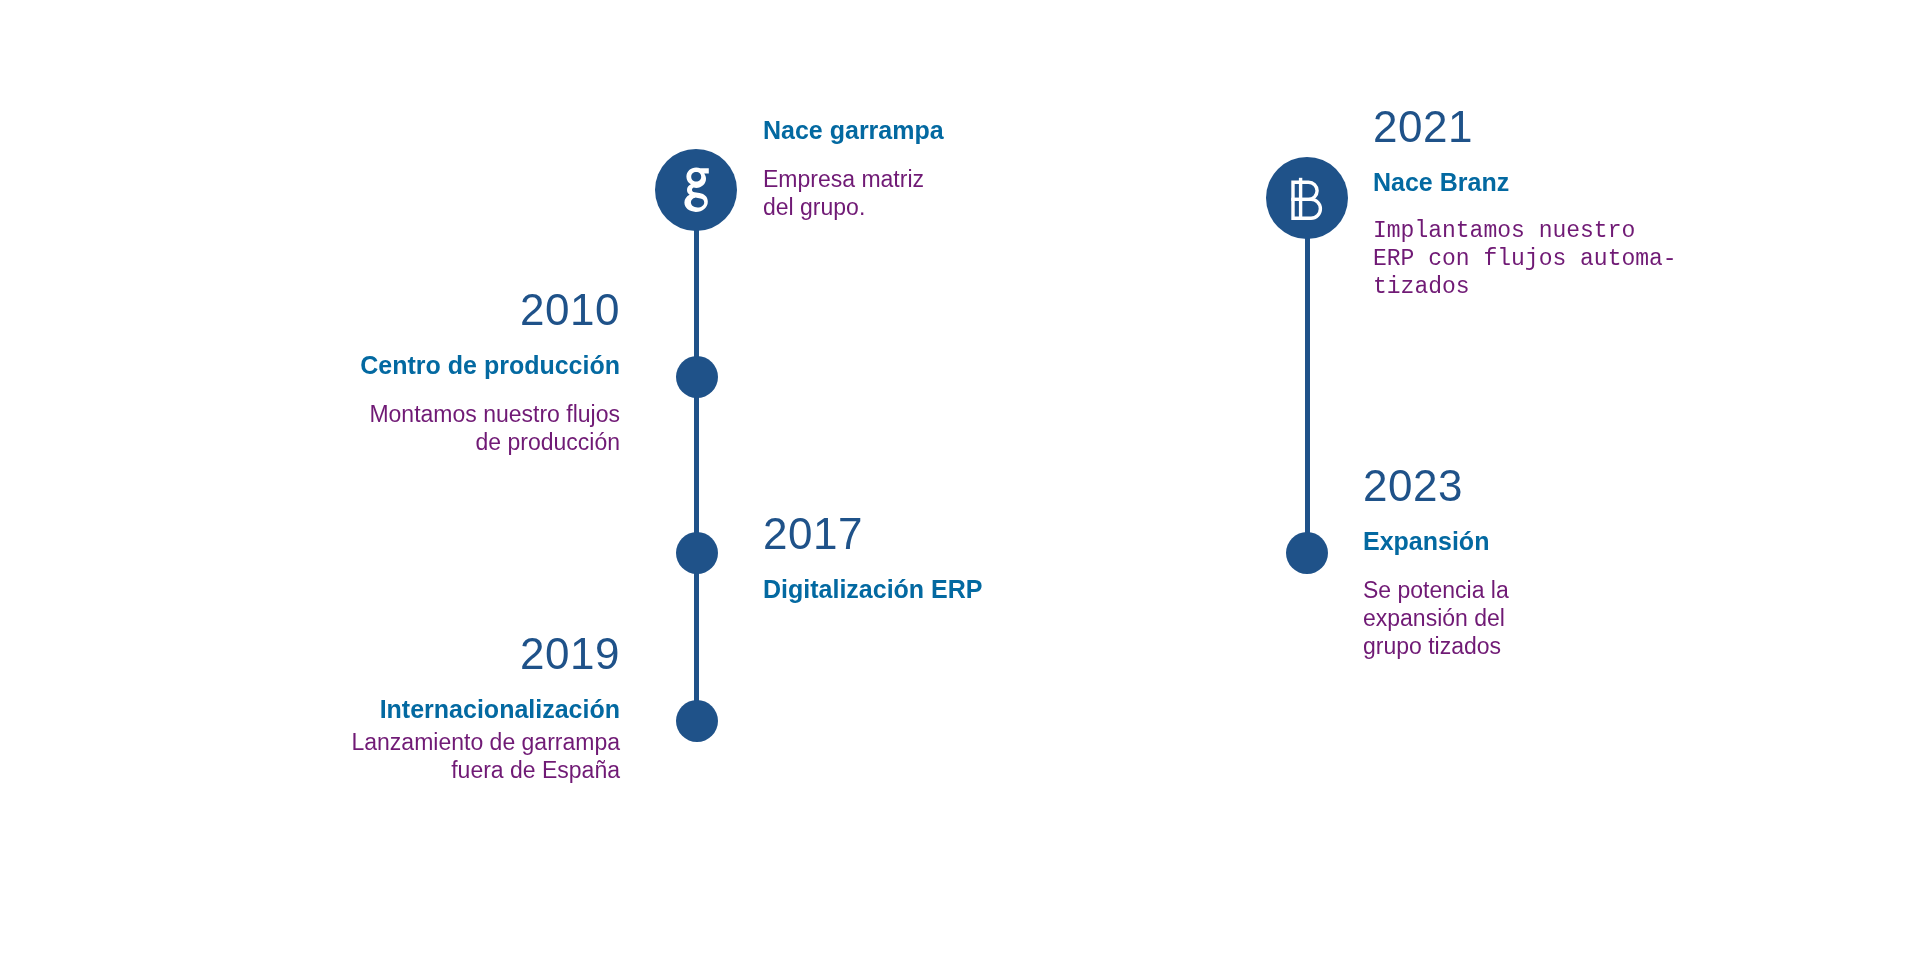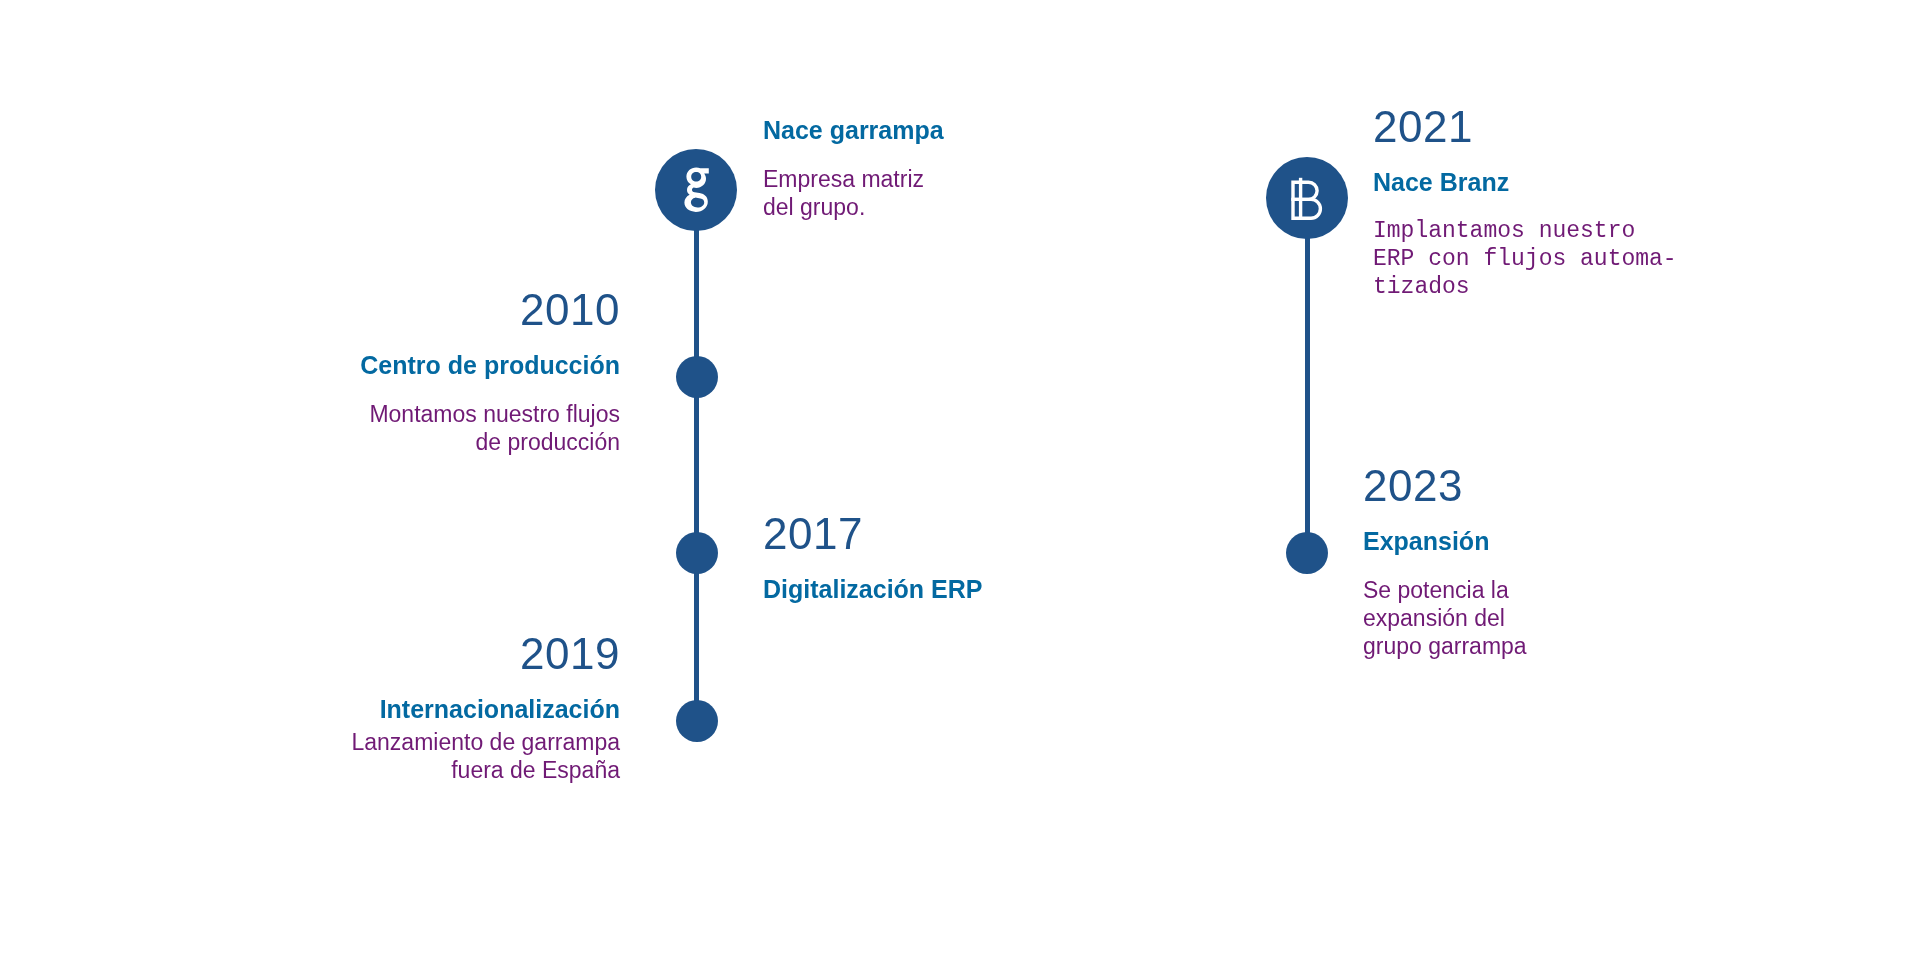--- a/index.html
+++ b/index.html
@@ -126,17 +126,17 @@
       <span>tizados</span>
     </div>
   </div>
 
   <div class="entry left-align" style="left:1363px; top:464px; width:380px;">
     <div class="year">2023</div>
     <div class="headline" style="margin-top:19px;">Expansión</div>
     <div class="body" style="margin-top:20px;">
       <span>Se potencia la</span>
       <span>expansión del</span>
-      <span>grupo garrampa</span>
+      <span>grupo tizados</span>
     </div>
   </div>
 
 </div>
 
 </body></html>

